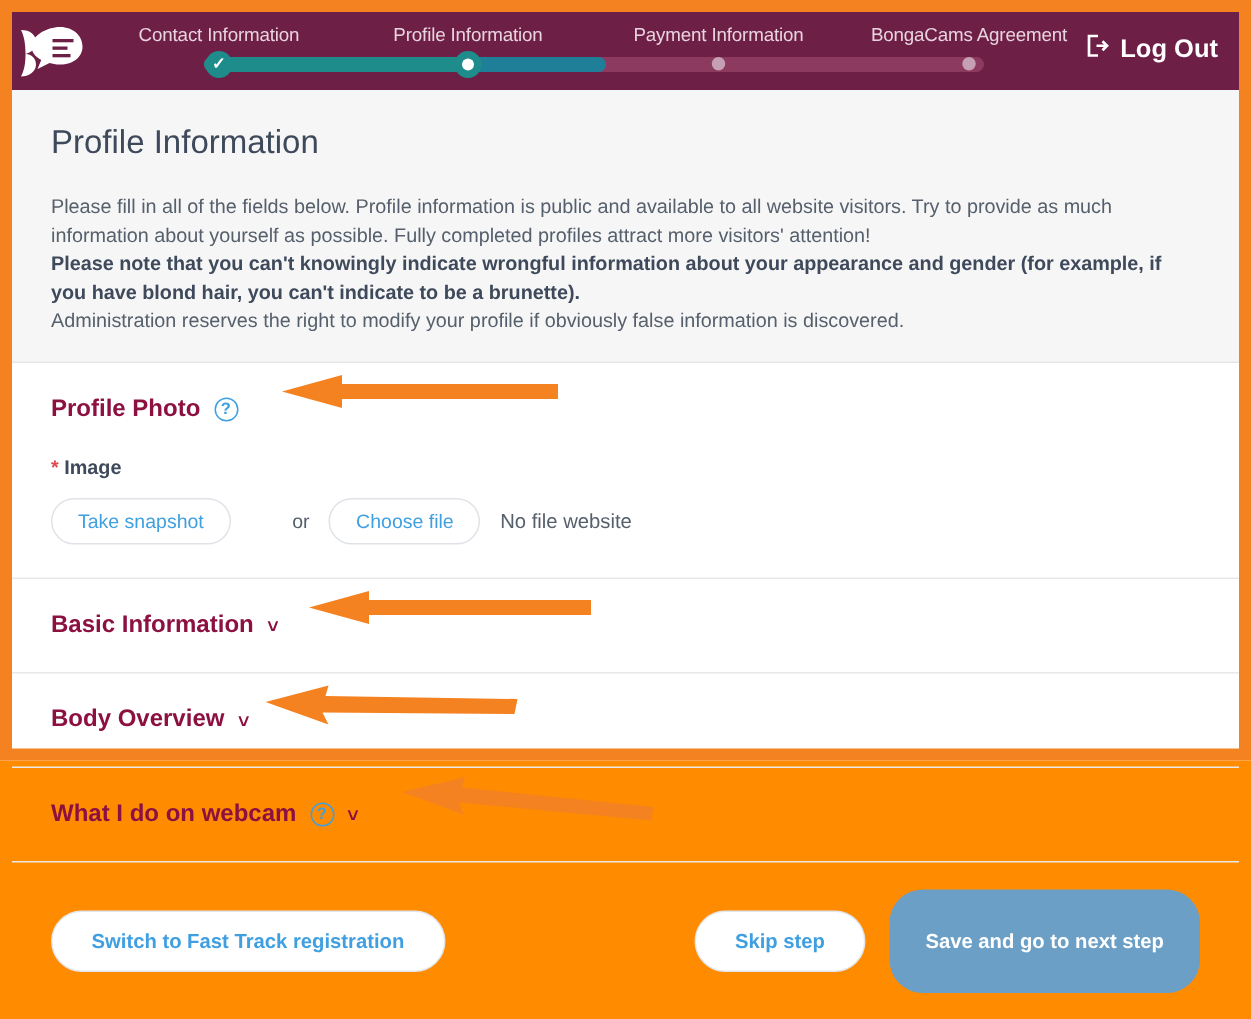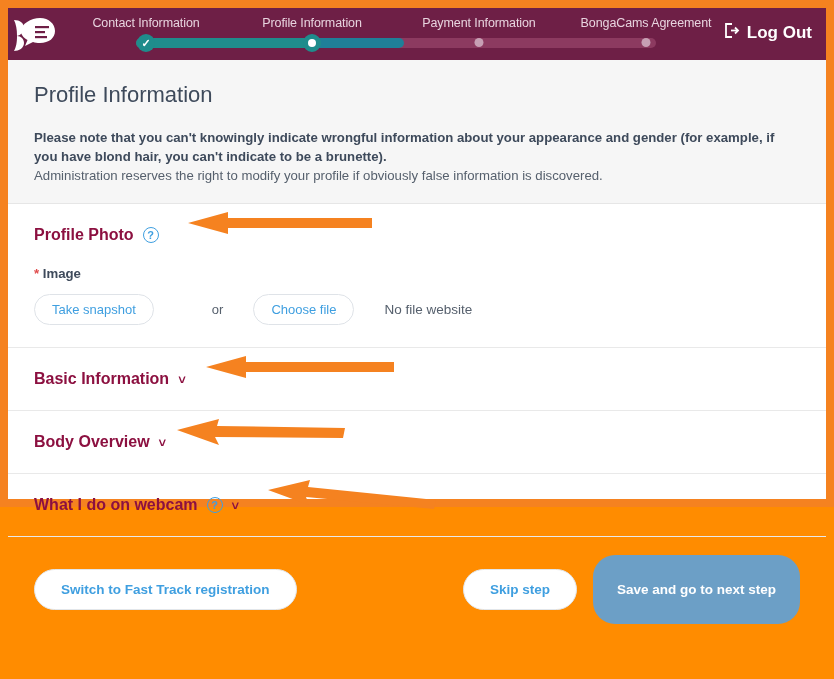--- a/index.html
+++ b/index.html
@@ -192,21 +192,21 @@
     margin-top: 22px;
     font-size: 13.2px;
     color: #3e4a5b;
     font-weight: bold;
   }
   .field-label .star { color: #e04b4b; font-weight: bold; }
   .upload-row {
     margin-top: 13px;
     display: flex;
     align-items: center;
-    gap: 30px;
+    gap: 13px;
   }
   .pill {
     border: 1px solid #dfe3e8;
     border-radius: 16px;
     padding: 7px 17px;
     font-size: 13px;
     color: #3f9fe0;
     background: #ffffff;
     cursor: pointer;
     white-space: nowrap;
@@ -294,20 +294,21 @@
           <path d="M8 8.5 H15" stroke="#ffffff" stroke-width="1.8" fill="none"></path>
           <path d="M12 5.5 L15 8.5 L12 11.5" stroke="#ffffff" stroke-width="1.8" fill="none"></path>
         </svg>
       </span>
       <span>Log Out</span>
     </div>
   </div>
 
   <div class="intro">
     <h1 class="page-title">Profile Information</h1>
+    <p>Please fill in all of the fields below. Profile information is public and available to all website visitors. Try to provide as much information about yourself as possible. Fully completed profiles attract more visitors' attention!</p>
     <p class="bold">Please note that you can't knowingly indicate wrongful information about your appearance and gender (for example, if you have blond hair, you can't indicate to be a brunette).</p>
     <p>Administration reserves the right to modify your profile if obviously false information is discovered.</p>
   </div>
 
   <div class="section">
     <div class="sec-head">
       <span>Profile Photo</span>
       <span class="qmark">?</span>
     </div>
 

